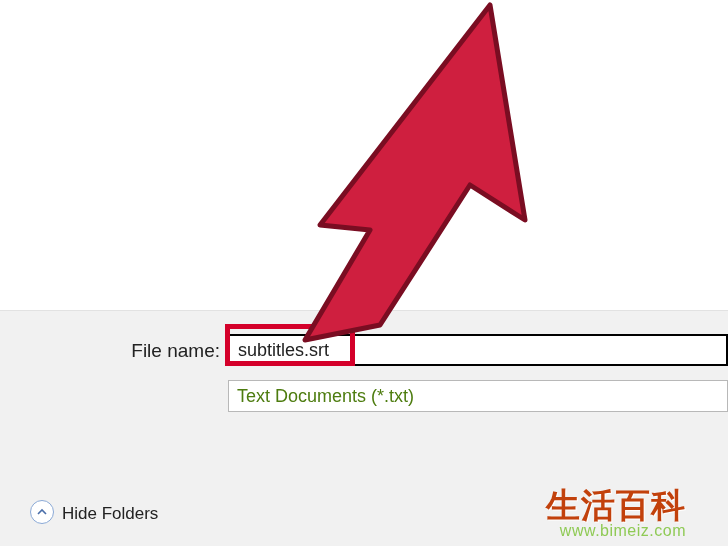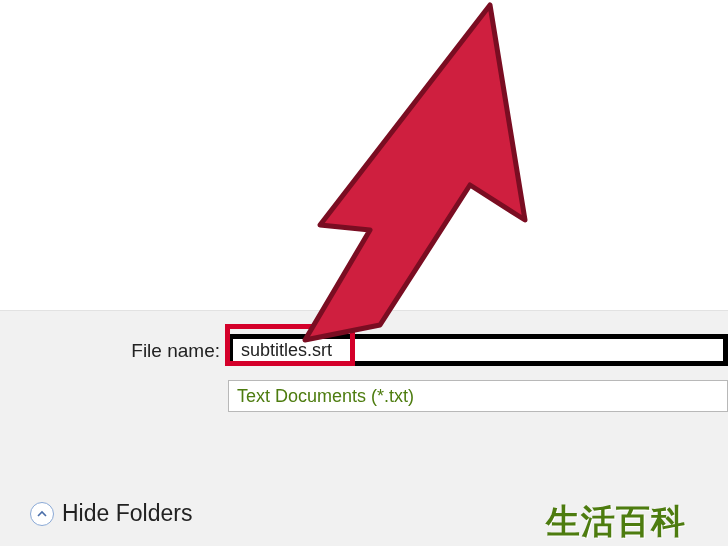--- a/index.html
+++ b/index.html
@@ -55,21 +55,21 @@
   .field-wrap {
     position: absolute;
     left: 228px;
     right: 0;
     height: 34px;
   }
   .text-input {
     width: 100%;
     height: 32px;
     box-sizing: border-box;
-    border: 5px solid #000000;
+    border: 2px solid #000000;
     background: #ffffff;
     font-size: 18px;
     padding: 2px 8px;
     font-family: inherit;
     color: #222;
   }
   .combo {
     width: 100%;
     height: 32px;
     box-sizing: border-box;
@@ -93,22 +93,22 @@
     top: 460px;
     width: 728px;
     height: 86px;
     background: #f1f1f1;
   }
   .hide-folders {
     position: absolute;
     left: 30px;
     top: 500px;
     display: flex;
-    align-items: center;
-    font-size: 23px;
+    align-items: flex-end;
+    font-size: 17px;
     color: #222;
     cursor: pointer;
   }
   .chevron-circle {
     width: 22px;
     height: 22px;
     border: 1px solid #8aa9d6;
     border-radius: 50%;
     display: flex;
     align-items: center;
@@ -132,21 +132,21 @@
     position: absolute;
     right: 6px;
     bottom: 6px;
     text-align: right;
     line-height: 1.05;
     pointer-events: none;
   }
   .wm-top {
     font-size: 34px;
     font-weight: bold;
-    color: #4d7c0f;
+    color: #c2410c;
     letter-spacing: 1px;
     text-shadow: 1px 1px 0 #fff;
   }
   .wm-url {
     font-size: 16px;
     color: #8fca55;
     letter-spacing: 0.5px;
   }
 </style>
 </head>
@@ -196,15 +196,16 @@
        L 60 255
        L 230 35
        L 265 250
        L 210 215
        L 120 355
        Z" fill="#cf1f3f" stroke="#7a0d22" stroke-width="5" stroke-linejoin="round"></path>
   </svg>
 
   <div class="watermark">
     <div class="wm-top">生活百科</div>
+    <div class="wm-url">www.bimeiz.com</div>
   </div>
 
 </div>
 
 </body></html>

